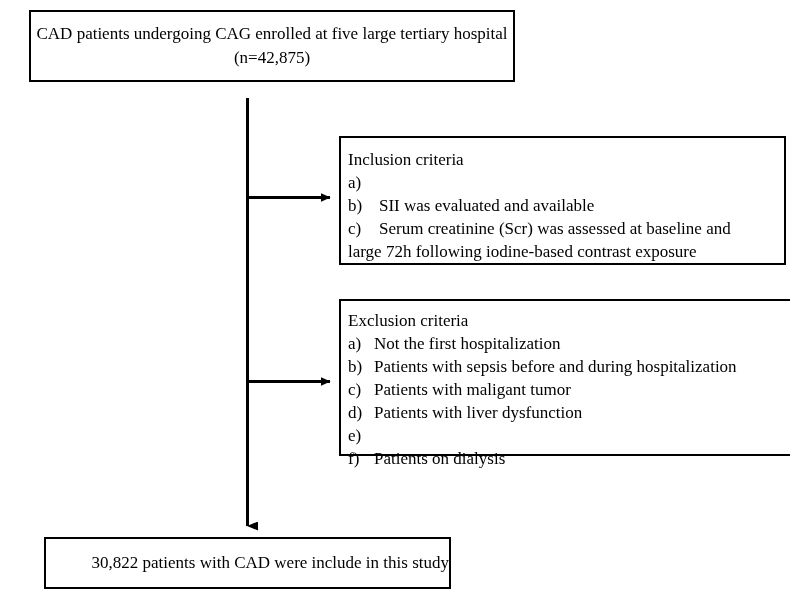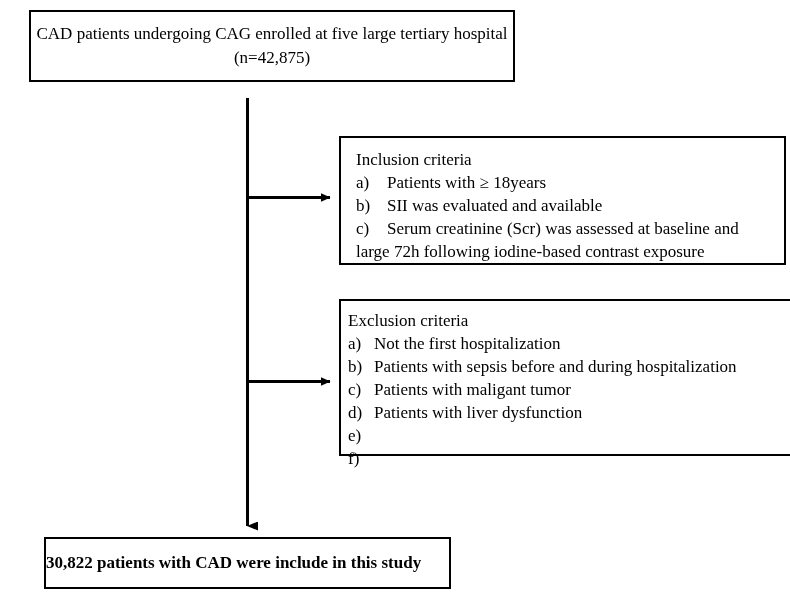--- a/index.html
+++ b/index.html
@@ -58,40 +58,39 @@
     text-align: center;
     font-size: 17px;
     line-height: 24px;
   }
 
   .node-inclusion {
     left: 339px;
     top: 136px;
     width: 447px;
     height: 129px;
-    padding: 10px 0 0 15px;
+    padding: 10px 0 0 7px;
   }
 
   .node-exclusion {
     left: 339px;
     top: 299px;
     width: 455px;
     height: 157px;
     padding: 8px 0 0 7px;
   }
 
   .node-included {
     left: 44px;
     top: 537px;
     width: 407px;
     height: 52px;
     display: flex;
     align-items: center;
-    justify-content: flex-start;
-    font-weight: bold;
+    justify-content: flex-end;
   }
   .node-included .line {
     font-size: 17px;
     line-height: 22px;
     text-align: center;
   }
 
   
   .crit-title {
     font-size: 17px;
@@ -154,21 +153,20 @@
       <div>CAD patients undergoing CAG enrolled at five large tertiary hospital</div>
       <div>(n=42,875)</div>
     </div>
   </div>
 
   <div class="node node-inclusion">
     <div class="crit-title">Inclusion criteria</div>
     <ul class="crit-list">
       <li class="crit-item">
         <span class="crit-label wide">a)</span>
-        <span class="crit-text">Patients with ≥ 18years</span>
       </li>
       <li class="crit-item">
         <span class="crit-label wide">b)</span>
         <span class="crit-text">SII was evaluated and available</span>
       </li>
       <li class="crit-item">
         <span class="crit-label wide">c)</span>
         <span class="crit-text">Serum creatinine (Scr) was assessed at baseline and</span>
       </li>
     </ul>
@@ -192,20 +190,21 @@
       </li>
       <li class="crit-item">
         <span class="crit-label">d)</span>
         <span class="crit-text">Patients with liver dysfunction</span>
       </li>
       <li class="crit-item">
         <span class="crit-label">e)</span>
       </li>
       <li class="crit-item">
         <span class="crit-label">f)</span>
+        <span class="crit-text">Patients on dialysis</span>
       </li>
     </ul>
   </div>
 
   <div class="node node-included">
     <div class="line">30,822 patients with CAD were include in this study</div>
   </div>
 
 </div>
 

